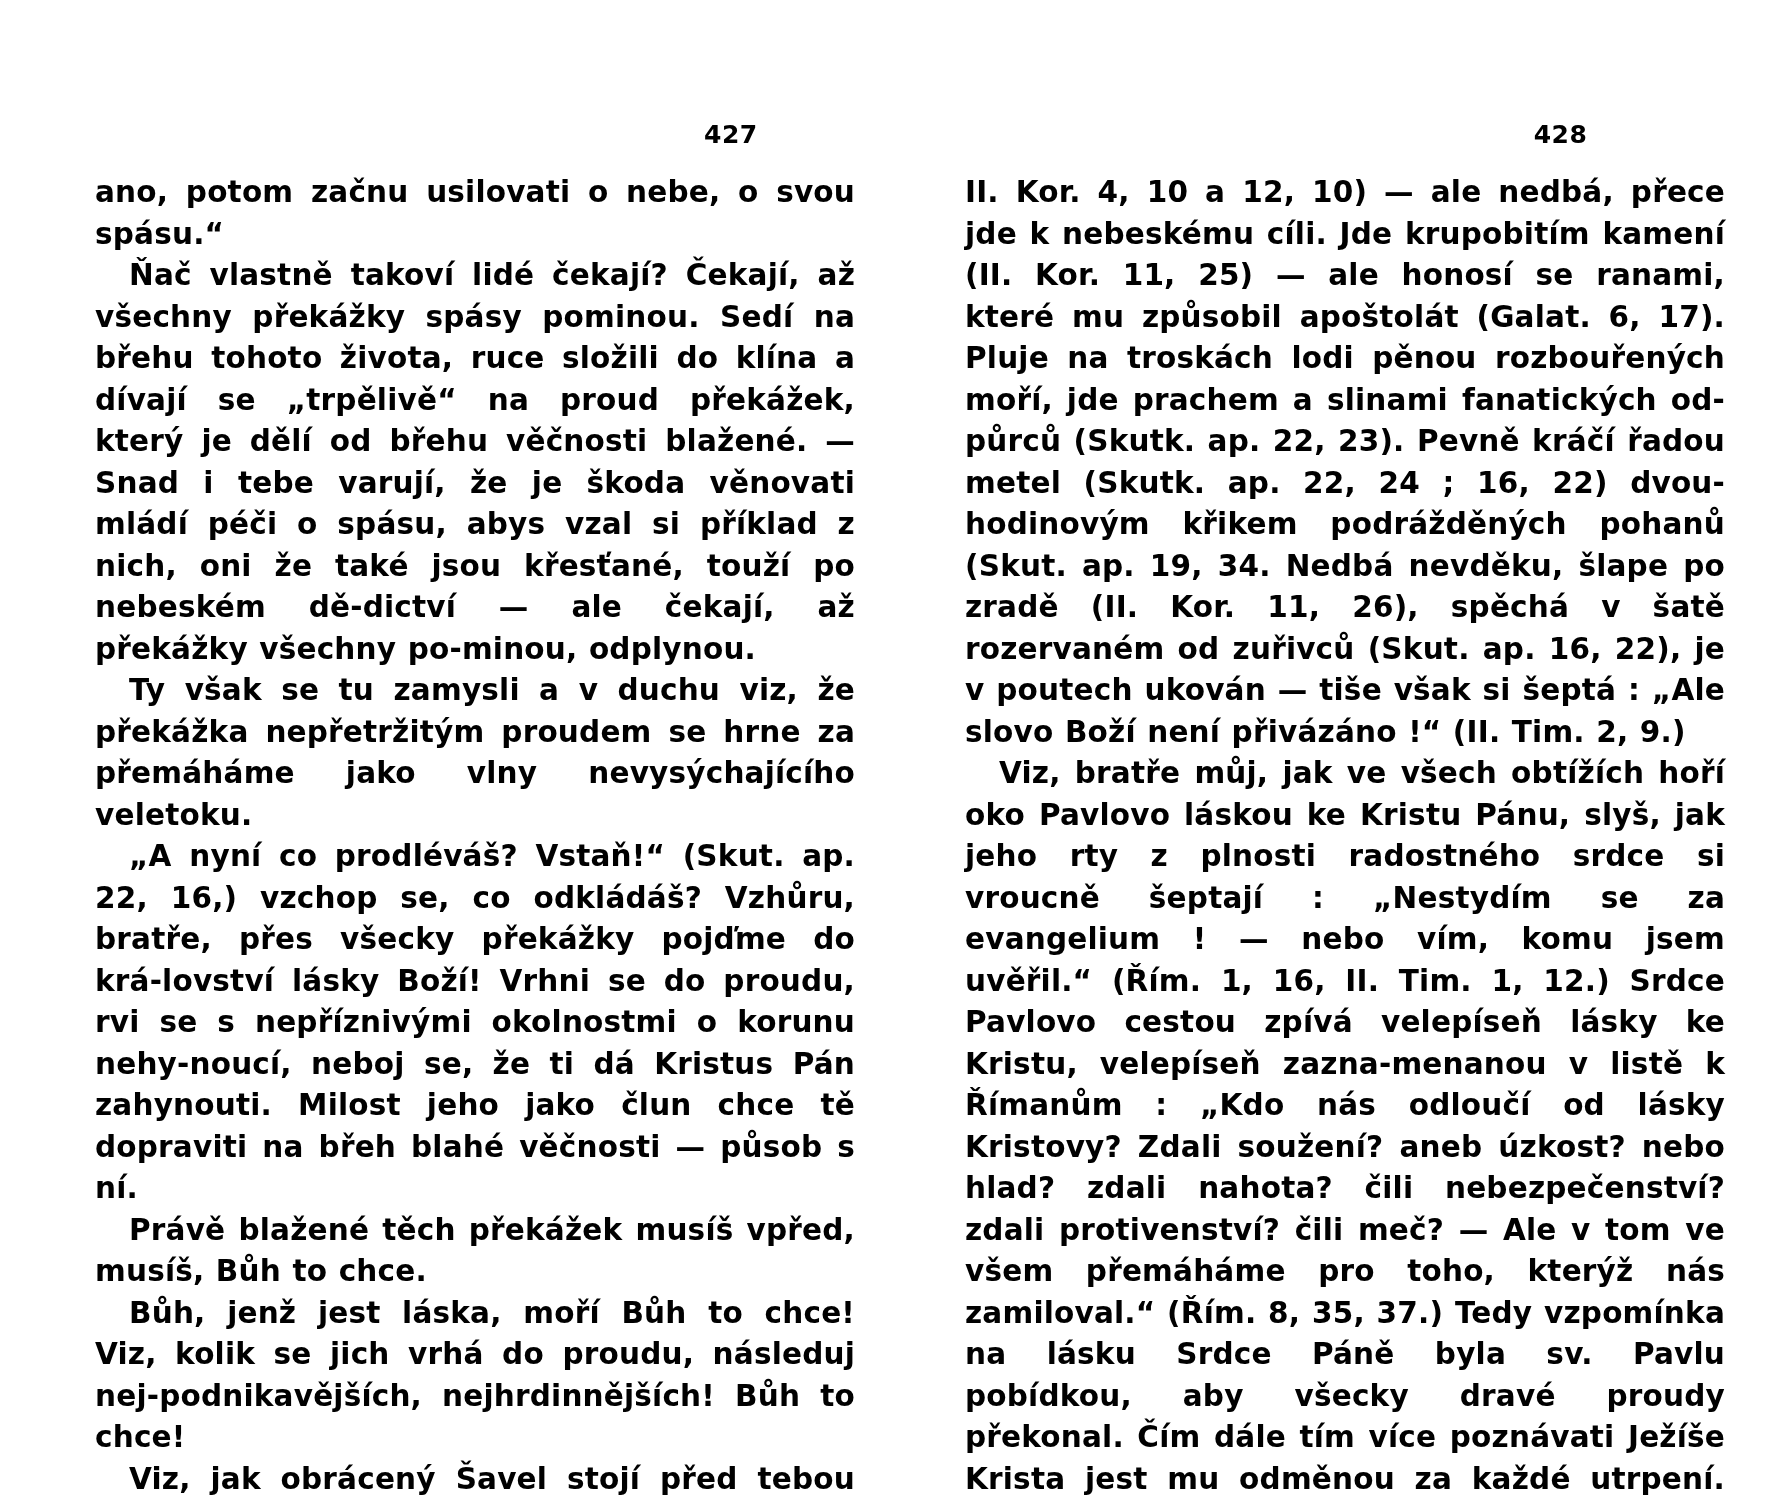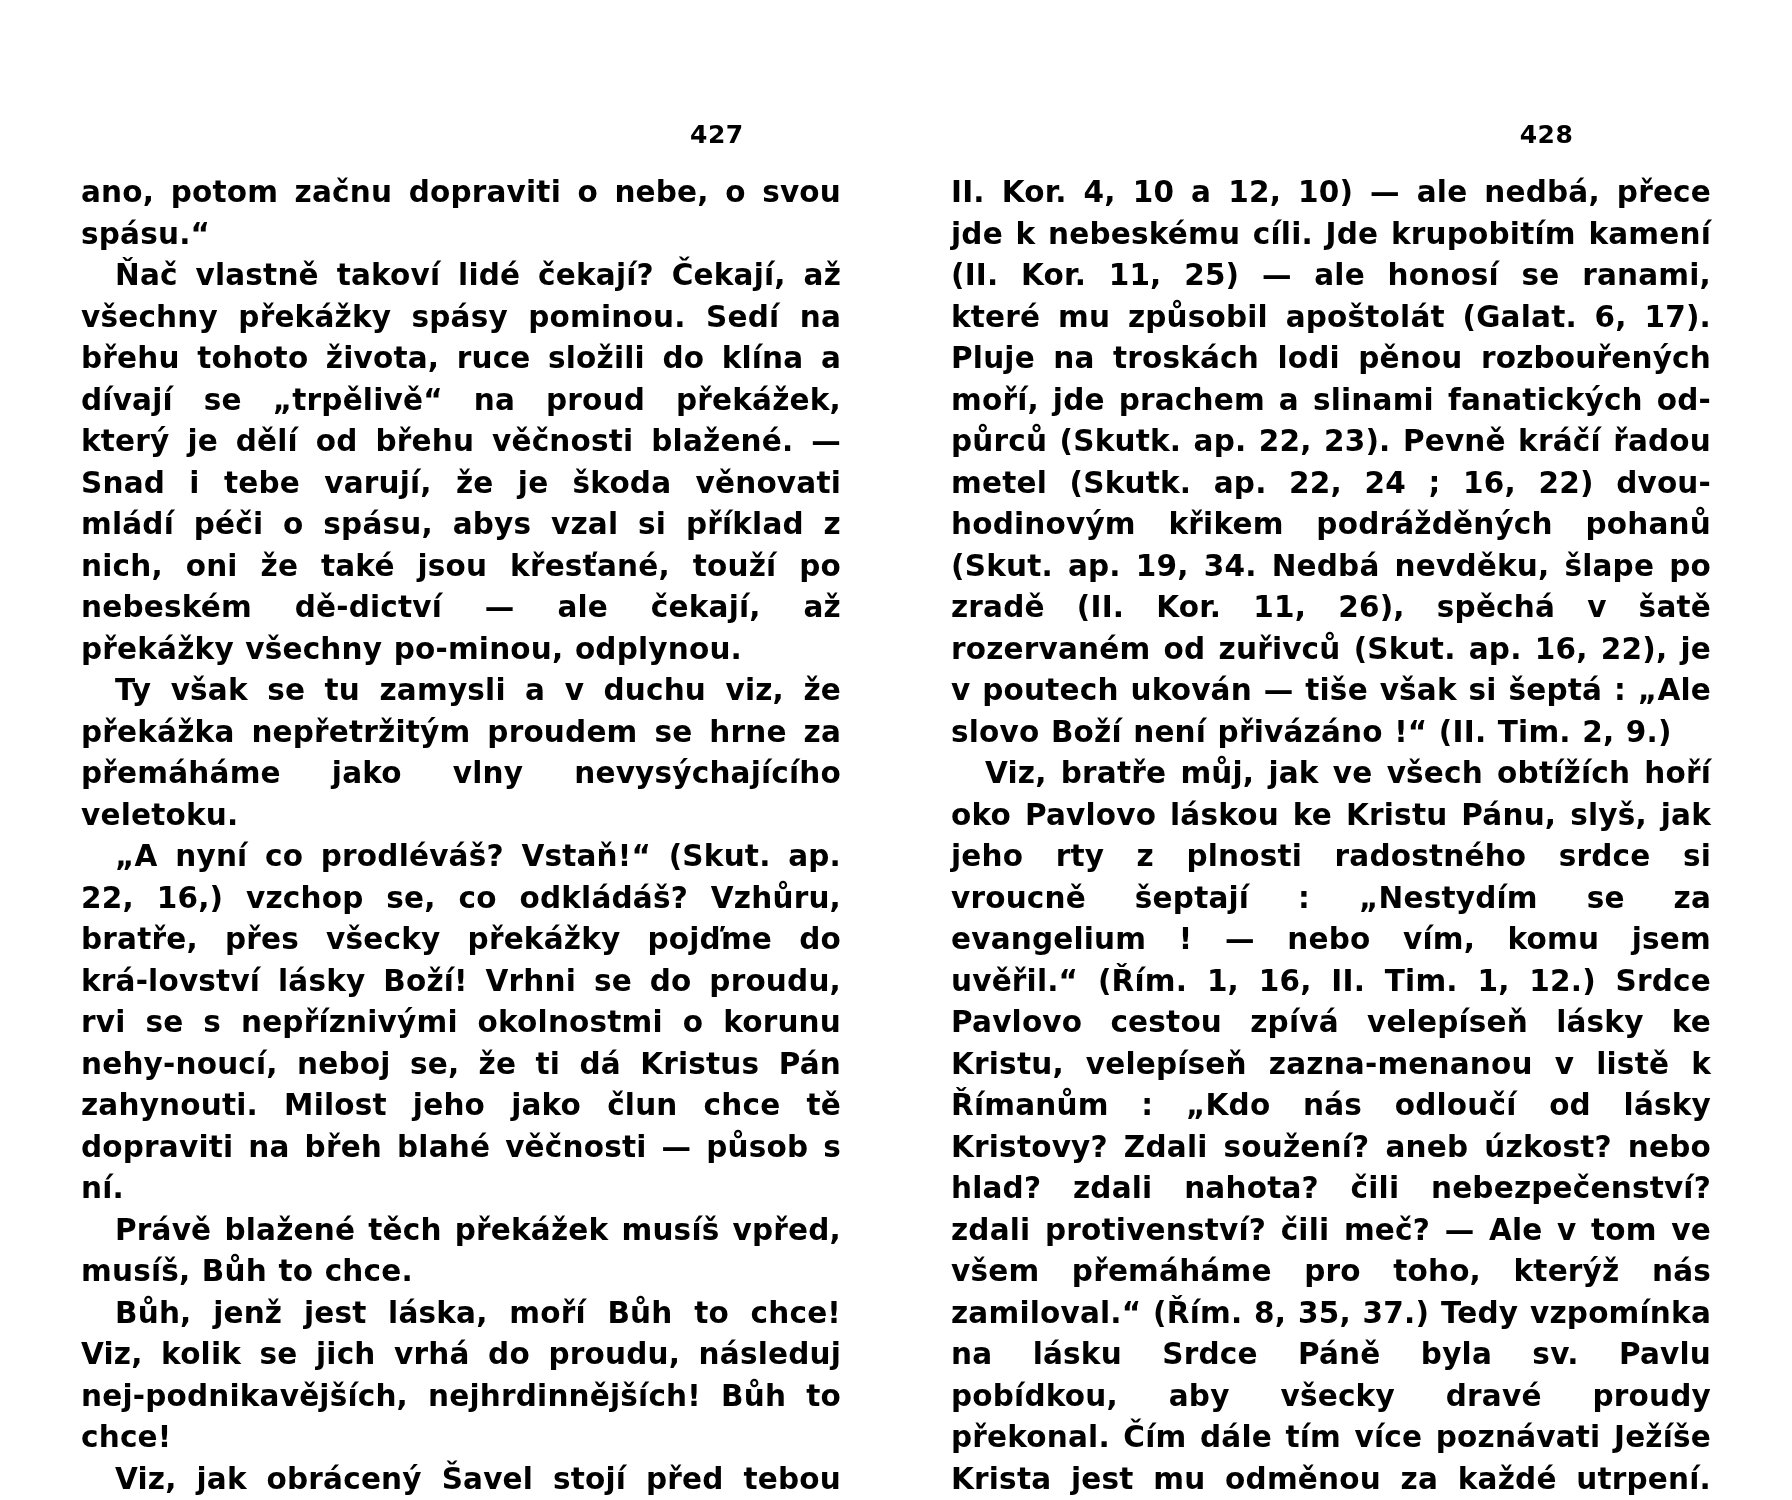--- a/index.html
+++ b/index.html
@@ -13,20 +13,21 @@
     font-family: "DejaVu Sans", sans-serif;
     color: #000000;
     overflow: hidden;
   }
   .page {
     position: relative;
     width: 1460px;
     height: 1500px;
     box-sizing: border-box;
     padding: 0;
+    margin-left: 14px;
   }
   .columns {
     position: absolute;
     top: 110px;
     left: 0;
     width: 1792px;
     display: flex;
     justify-content: center;
     gap: 110px;
   }
@@ -91,21 +92,21 @@
 
   <div class="folio-row">
     <div class="folio-cell folio-left">427</div>
     <div class="folio-cell folio-right">428</div>
   </div>
 
   <div class="columns">
 
     <div class="column col-left">
       <div class="body-text">
-        <p class="para">ano, potom začnu dopraviti o nebe, o svou spásu.“</p>
+        <p class="para">ano, potom začnu usilovati o nebe, o svou spásu.“</p>
         <p class="para indent">Ňač vlastně takoví lidé čekají? Čekají, až všechny překážky spásy pominou. Sedí na břehu tohoto života, ruce složili do klína a dívají se „trpělivě“ na proud překážek, který je dělí od břehu věčnosti blažené. — Snad i tebe varují, že je škoda věnovati mládí péči o spásu, abys vzal si příklad z nich, oni že také jsou křesťané, touží po nebeském dě-dictví — ale čekají, až překážky všechny po-minou, odplynou.</p>
         <p class="para indent">Ty však se tu zamysli a v duchu viz, že překážka nepřetržitým proudem se hrne za přemáháme jako vlny nevysýchajícího veletoku.</p>
         <p class="para indent">„A nyní co prodléváš? Vstaň!“ (Skut. ap. 22, 16,) vzchop se, co odkládáš? Vzhůru, bratře, přes všecky překážky pojďme do krá-lovství lásky Boží! Vrhni se do proudu, rvi se s nepříznivými okolnostmi o korunu nehy-noucí, neboj se, že ti dá Kristus Pán zahynouti. Milost jeho jako člun chce tě dopraviti na břeh blahé věčnosti — působ s ní.</p>
         <p class="para indent">Právě blažené těch překážek musíš vpřed, musíš, Bůh to chce.</p>
         <p class="para indent">Bůh, jenž jest láska, moří Bůh to chce! Viz, kolik se jich vrhá do proudu, následuj nej-podnikavějších, nejhrdinnějších! Bůh to chce!</p>
         <p class="para indent">Viz, jak obrácený Šavel stojí před tebou na břehu dravých vln tohoto světa! Hleď, jak jest vysílen únavou, prací noční (I. Thessal. 2, 9,</p>
       </div>
     </div>
 
     <div class="column col-right">

